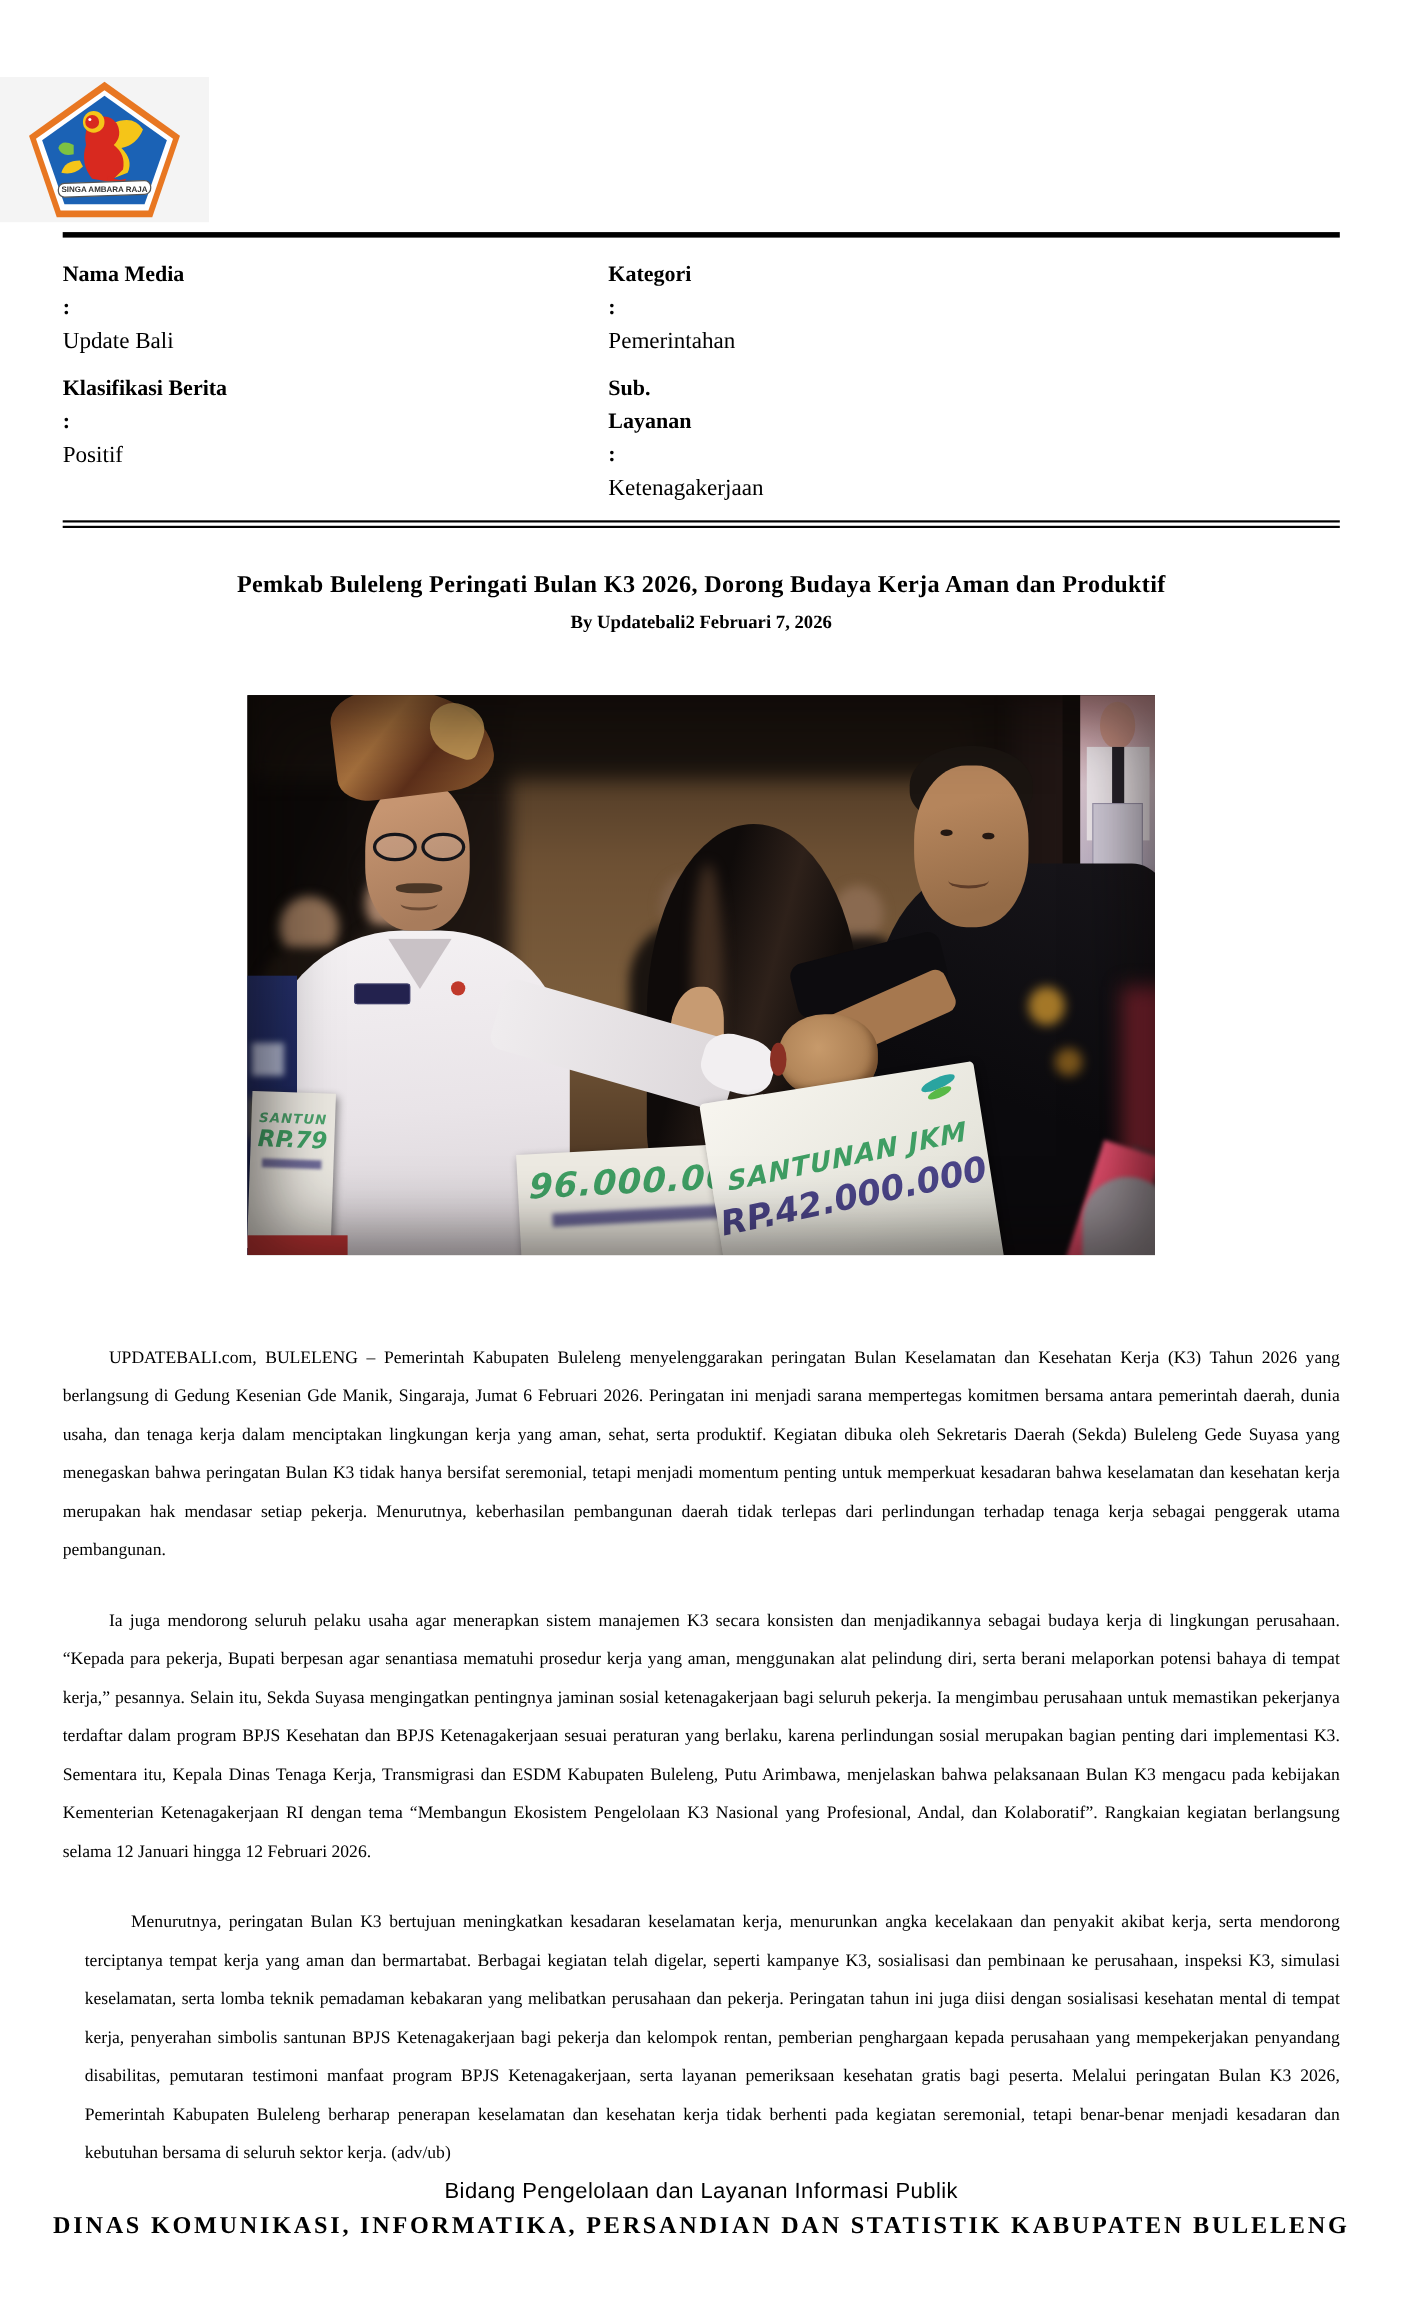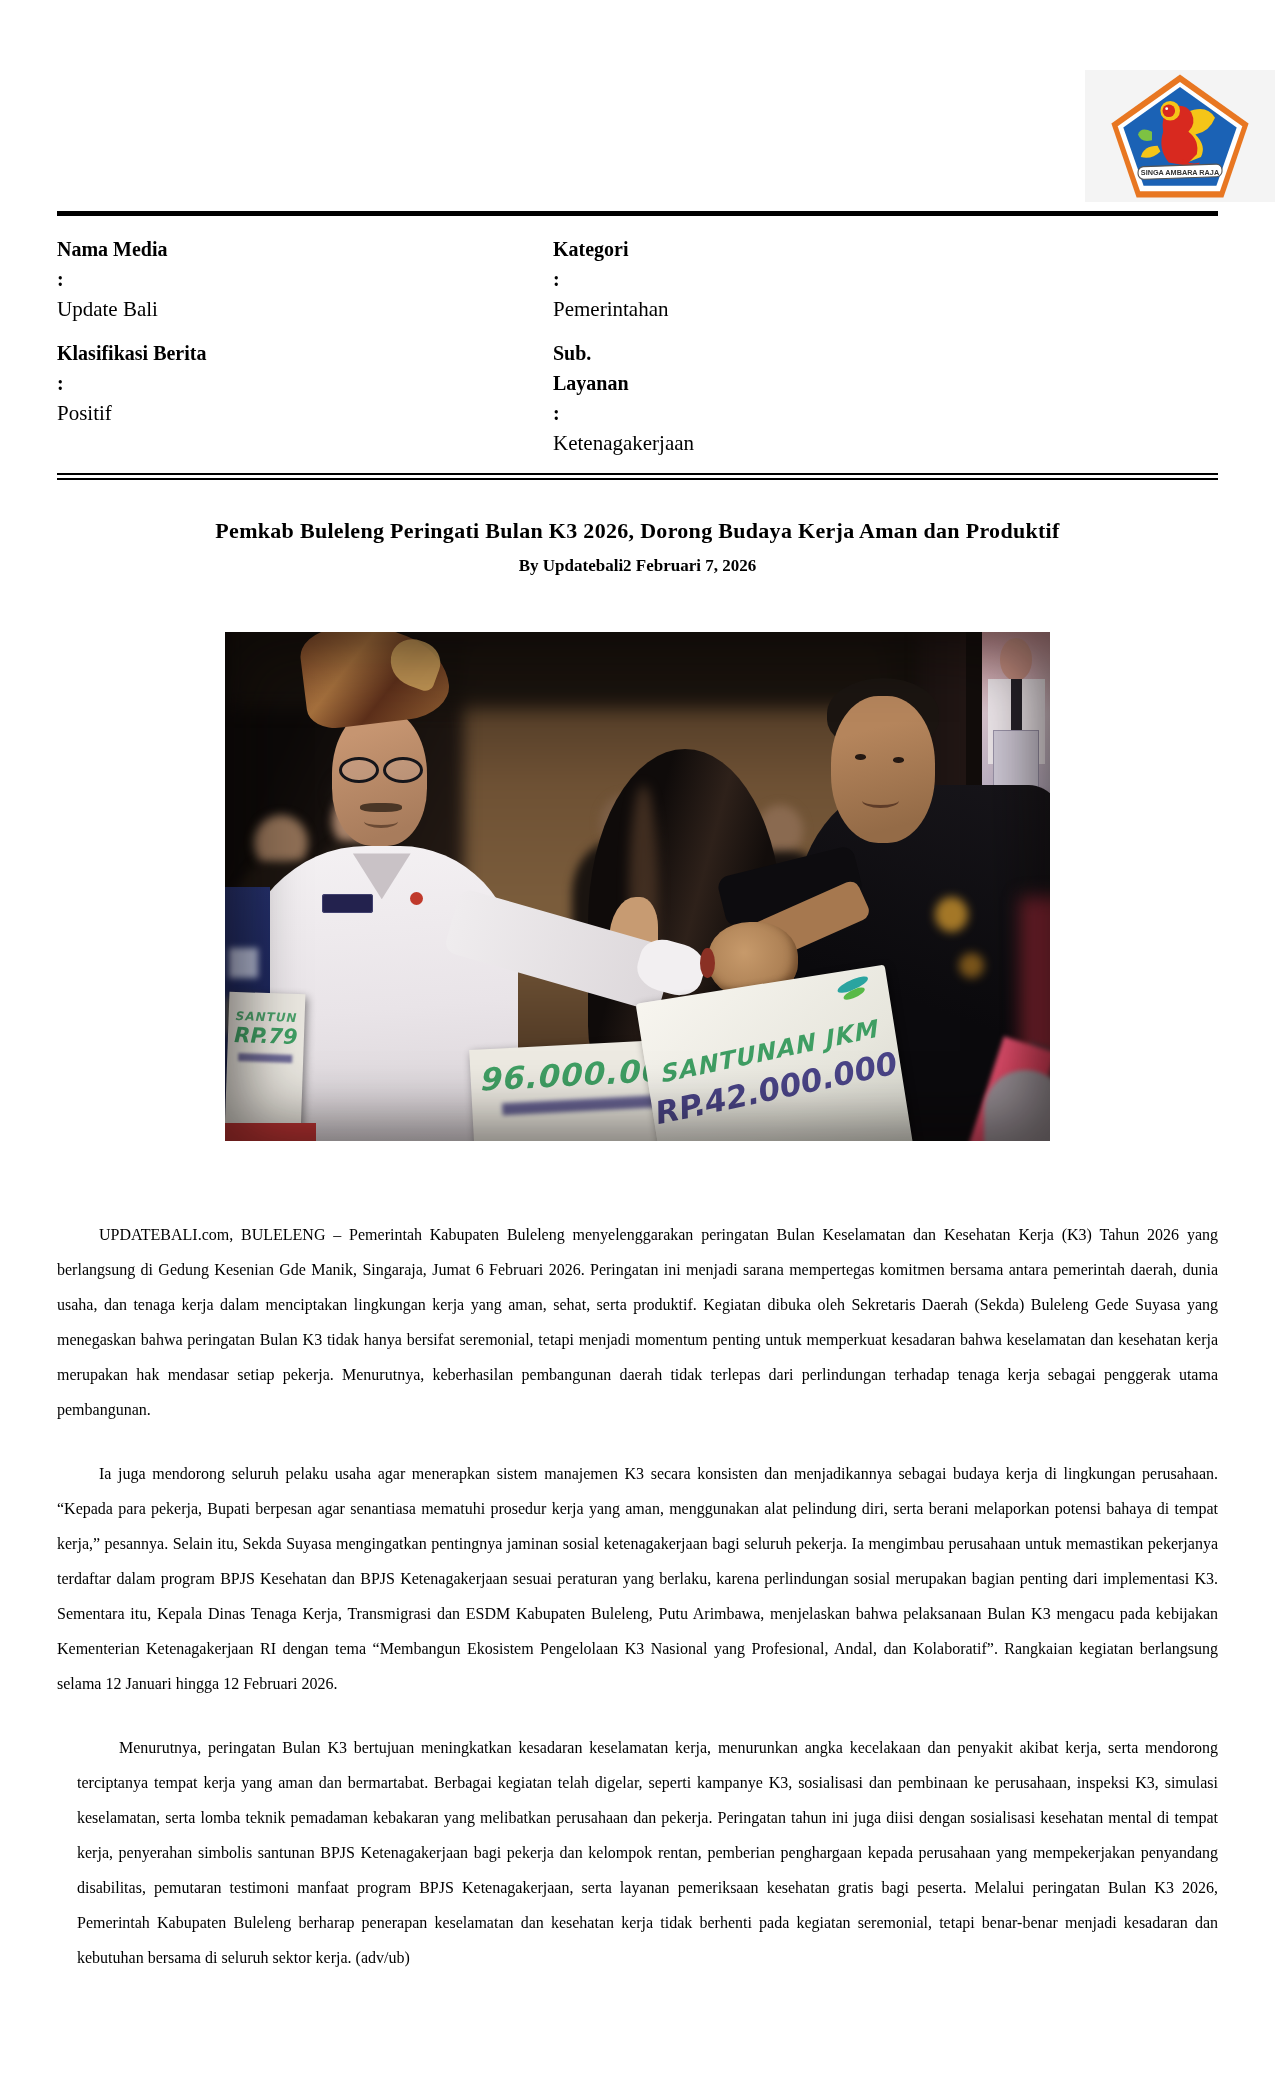--- a/index.html
+++ b/index.html
@@ -4,21 +4,21 @@
 <style>
   * { box-sizing: border-box; margin: 0; padding: 0; }
   html, body { background: #ffffff; }
   body { font-family: "Liberation Serif", serif; color: #000; }
   .page {
     position: relative; width: 1275px; height: 2100px;
     margin: 0 auto; background: #fff; overflow: hidden;
   }
 
   
-  .logo-wrap { padding-top: 70px; display: flex; justify-content: flex-end; }
+  .logo-wrap { padding-top: 70px; display: flex; justify-content: flex-start; }
   .logo-box { width: 190px; height: 132px; background: #f4f4f4; display: flex; align-items: center; justify-content: center; }
   .logo-box svg { width: 150px; height: 126px; }
 
   .doc-title {
     margin-top: 26px; text-align: center;
     font-size: 31px; font-weight: bold; letter-spacing: 3px; white-space: nowrap;
   }
   .rule-thick { margin: 9px 57px 0 57px; height: 5px; background: #000; }
 
   .meta { margin: 11px 57px 0 57px; font-size: 20px; }
@@ -309,14 +309,18 @@
     <div class="vignette"></div>
   </div>
 
   <div class="body-text">
     <p>UPDATEBALI.com, BULELENG – Pemerintah Kabupaten Buleleng menyelenggarakan peringatan Bulan Keselamatan dan Kesehatan Kerja (K3) Tahun 2026 yang berlangsung di Gedung Kesenian Gde Manik, Singaraja, Jumat 6 Februari 2026. Peringatan ini menjadi sarana mempertegas komitmen bersama antara pemerintah daerah, dunia usaha, dan tenaga kerja dalam menciptakan lingkungan kerja yang aman, sehat, serta produktif. Kegiatan dibuka oleh Sekretaris Daerah (Sekda) Buleleng Gede Suyasa yang menegaskan bahwa peringatan Bulan K3 tidak hanya bersifat seremonial, tetapi menjadi momentum penting untuk memperkuat kesadaran bahwa keselamatan dan kesehatan kerja merupakan hak mendasar setiap pekerja. Menurutnya, keberhasilan pembangunan daerah tidak terlepas dari perlindungan terhadap tenaga kerja sebagai penggerak utama pembangunan.</p>
     <p>Ia juga mendorong seluruh pelaku usaha agar menerapkan sistem manajemen K3 secara konsisten dan menjadikannya sebagai budaya kerja di lingkungan perusahaan. “Kepada para pekerja, Bupati berpesan agar senantiasa mematuhi prosedur kerja yang aman, menggunakan alat pelindung diri, serta berani melaporkan potensi bahaya di tempat kerja,” pesannya. Selain itu, Sekda Suyasa mengingatkan pentingnya jaminan sosial ketenagakerjaan bagi seluruh pekerja. Ia mengimbau perusahaan untuk memastikan pekerjanya terdaftar dalam program BPJS Kesehatan dan BPJS Ketenagakerjaan sesuai peraturan yang berlaku, karena perlindungan sosial merupakan bagian penting dari implementasi K3. Sementara itu, Kepala Dinas Tenaga Kerja, Transmigrasi dan ESDM Kabupaten Buleleng, Putu Arimbawa, menjelaskan bahwa pelaksanaan Bulan K3 mengacu pada kebijakan Kementerian Ketenagakerjaan RI dengan tema “Membangun Ekosistem Pengelolaan K3 Nasional yang Profesional, Andal, dan Kolaboratif”. Rangkaian kegiatan berlangsung selama 12 Januari hingga 12 Februari 2026.</p>
     <p>Menurutnya, peringatan Bulan K3 bertujuan meningkatkan kesadaran keselamatan kerja, menurunkan angka kecelakaan dan penyakit akibat kerja, serta mendorong terciptanya tempat kerja yang aman dan bermartabat. Berbagai kegiatan telah digelar, seperti kampanye K3, sosialisasi dan pembinaan ke perusahaan, inspeksi K3, simulasi keselamatan, serta lomba teknik pemadaman kebakaran yang melibatkan perusahaan dan pekerja. Peringatan tahun ini juga diisi dengan sosialisasi kesehatan mental di tempat kerja, penyerahan simbolis santunan BPJS Ketenagakerjaan bagi pekerja dan kelompok rentan, pemberian penghargaan kepada perusahaan yang mempekerjakan penyandang disabilitas, pemutaran testimoni manfaat program BPJS Ketenagakerjaan, serta layanan pemeriksaan kesehatan gratis bagi peserta. Melalui peringatan Bulan K3 2026, Pemerintah Kabupaten Buleleng berharap penerapan keselamatan dan kesehatan kerja tidak berhenti pada kegiatan seremonial, tetapi benar-benar menjadi kesadaran dan kebutuhan bersama di seluruh sektor kerja. (adv/ub)</p>
   </div>
 
 
+  <div class="footer">
+    <div class="footer-line1">Bidang Pengelolaan dan Layanan Informasi Publik</div>
+    <div class="footer-line2">DINAS KOMUNIKASI, INFORMATIKA, PERSANDIAN DAN STATISTIK KABUPATEN BULELENG</div>
+  </div>
 
 </div>
 
 </body></html>

